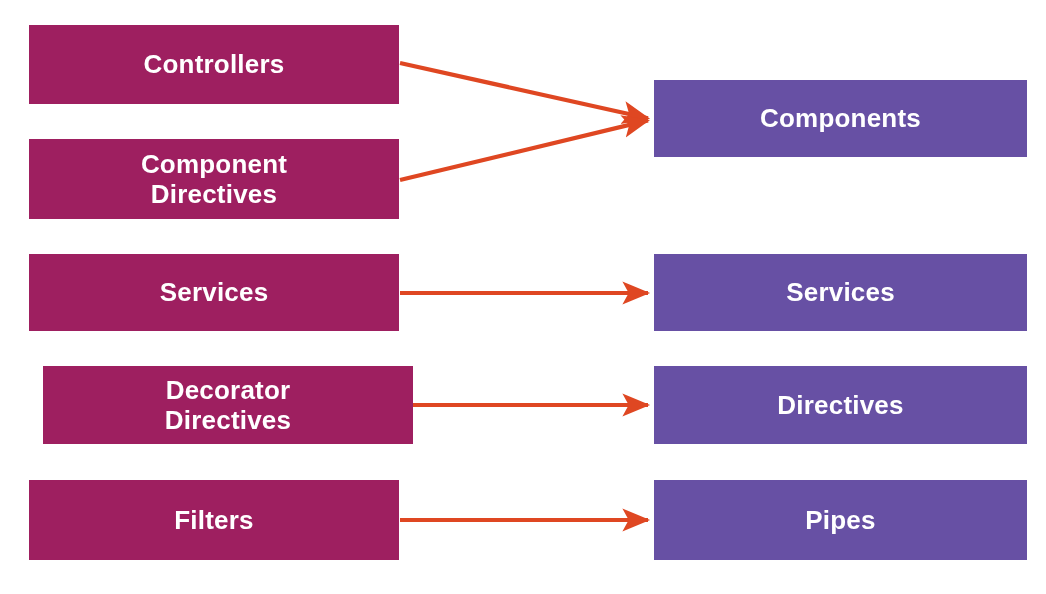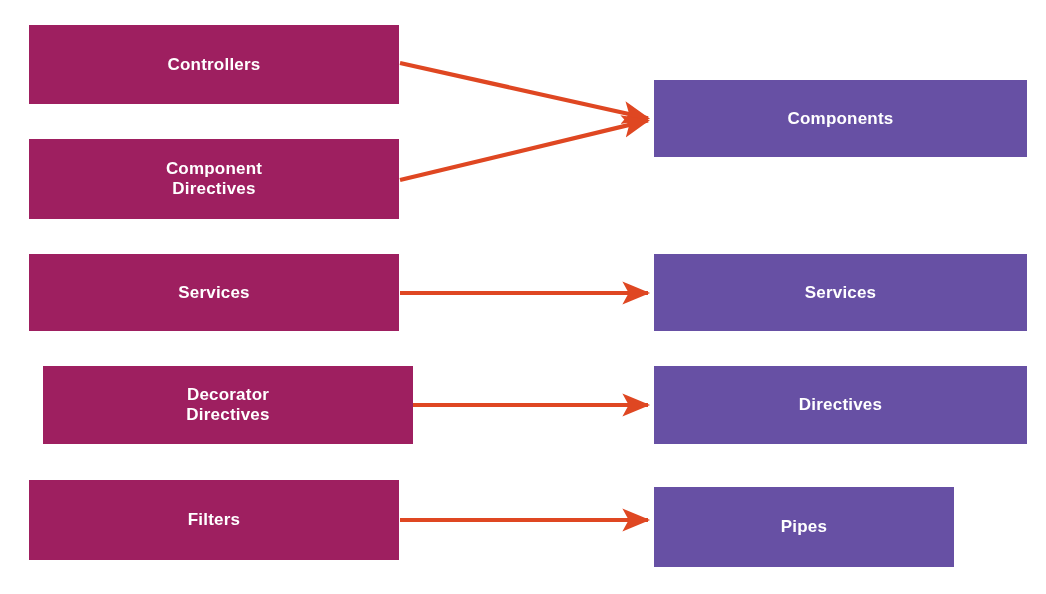--- a/index.html
+++ b/index.html
@@ -33,21 +33,21 @@
   .node {
     position: absolute;
     display: flex;
     align-items: center;
     justify-content: center;
     text-align: center;
     box-sizing: border-box;
     padding: 2px 10px;
     color: #ffffff;
     font-weight: bold;
-    font-size: 17px;
+    font-size: 26px;
     line-height: 1.17;
     letter-spacing: 0.2px;
     -webkit-font-smoothing: antialiased;
   }
 
   .node .label {
     display: block;
     white-space: pre-line;
   }
 
@@ -106,17 +106,17 @@
   </div>
 
   <div class="node target" style="left:654px; top:254px; width:373px; height:77px;">
     <span class="label">Services</span>
   </div>
 
   <div class="node target" style="left:654px; top:366px; width:373px; height:78px;">
     <span class="label">Directives</span>
   </div>
 
-  <div class="node target" style="left:654px; top:480px; width:300px; height:80px;margin-top:7px;">
+  <div class="node target" style="left:654px; top:480px; width:373px; height:80px;">
     <span class="label">Pipes</span>
   </div>
 
 </div>
 
 </body></html>

